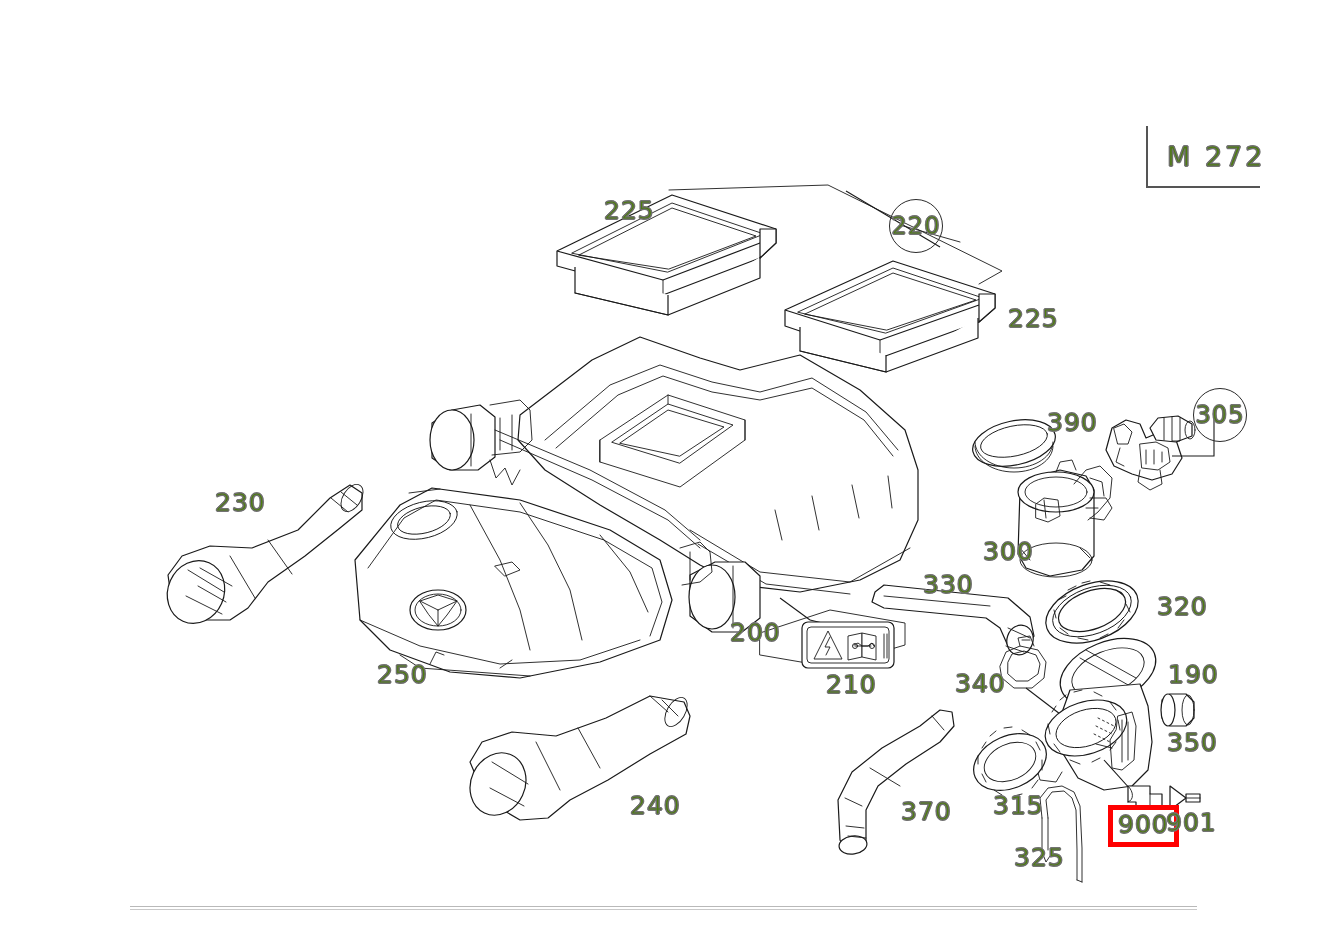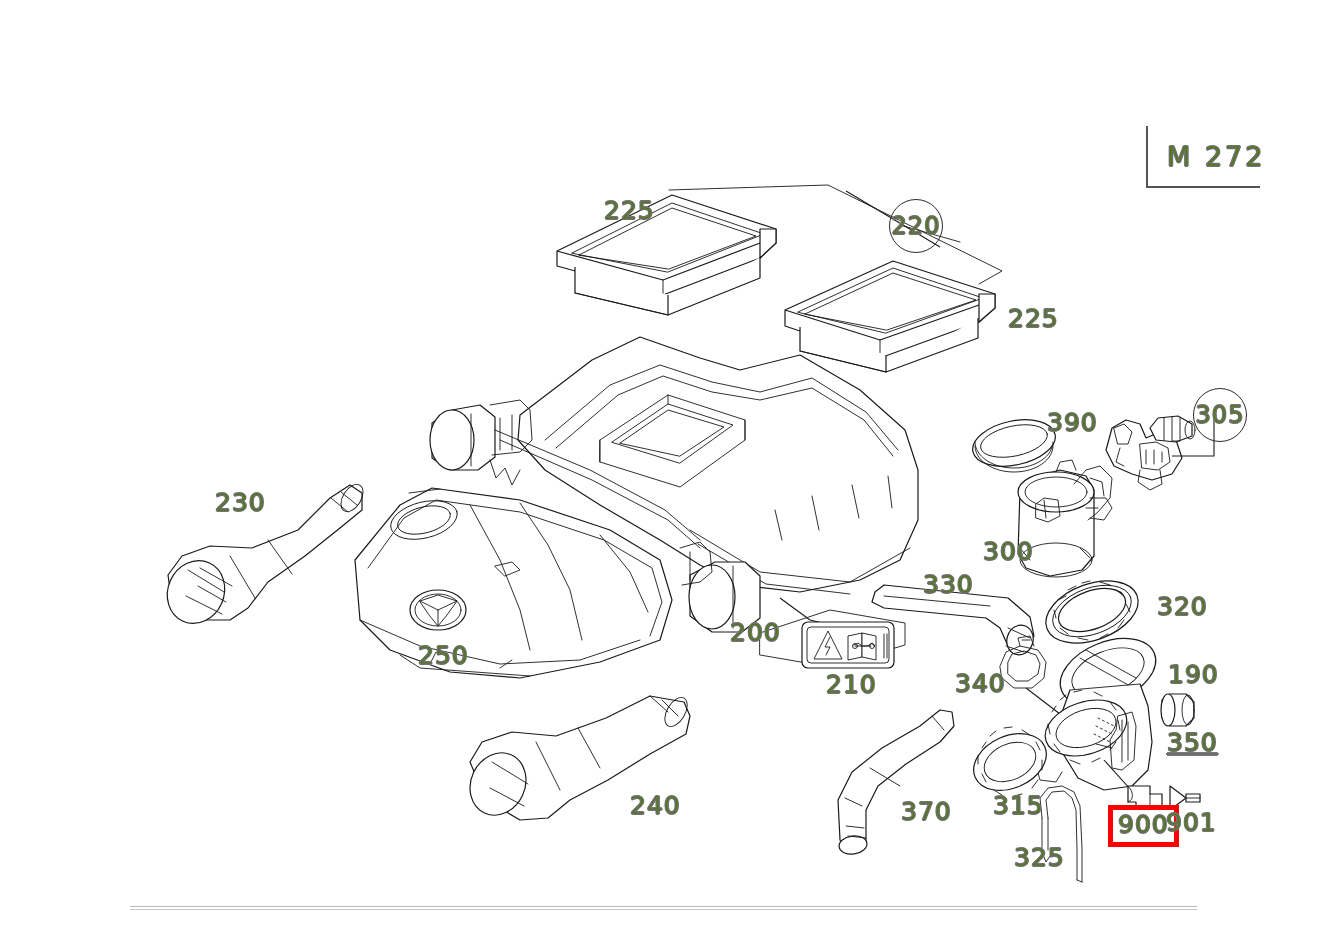--- a/index.html
+++ b/index.html
@@ -402,35 +402,35 @@
   <div class="callout" style="left:1008px; top:304px;">225</div>
 
   <div class="callout" style="left:1007px; top:408px;margin-left:40px;">390</div>
 
   <div class="callout circled" style="left:1193px; top:388px;">305</div>
 
   <div class="callout" style="left:983px; top:537px;">300</div>
 
   <div class="callout" style="left:215px; top:488px;">230</div>
 
-  <div class="callout" style="left:377px; top:641px;margin-left:41px;">250</div>
+  <div class="callout" style="left:377px; top:660px;">250</div>
 
   <div class="callout" style="left:730px; top:618px;">200</div>
 
   <div class="callout" style="left:826px; top:670px;">210</div>
 
   <div class="callout" style="left:923px; top:570px;">330</div>
 
   <div class="callout" style="left:1141px; top:592px;margin-left:16px;">320</div>
 
   <div class="callout" style="left:955px; top:669px;">340</div>
 
   <div class="callout" style="left:1168px; top:660px;">190</div>
 
-  <div class="callout" style="left:1167px; top:728px;text-decoration:underline;">350</div>
+  <div class="callout" style="left:1167px; top:728px;">350</div>
 
   <div class="callout" style="left:630px; top:791px;">240</div>
 
   <div class="callout" style="left:901px; top:797px;">370</div>
 
   <div class="callout" style="left:993px; top:791px;">315</div>
 
   <div class="callout" style="left:1014px; top:843px;">325</div>
 
   <div class="callout highlighted" style="left:1108px; top:805px;">900</div>

